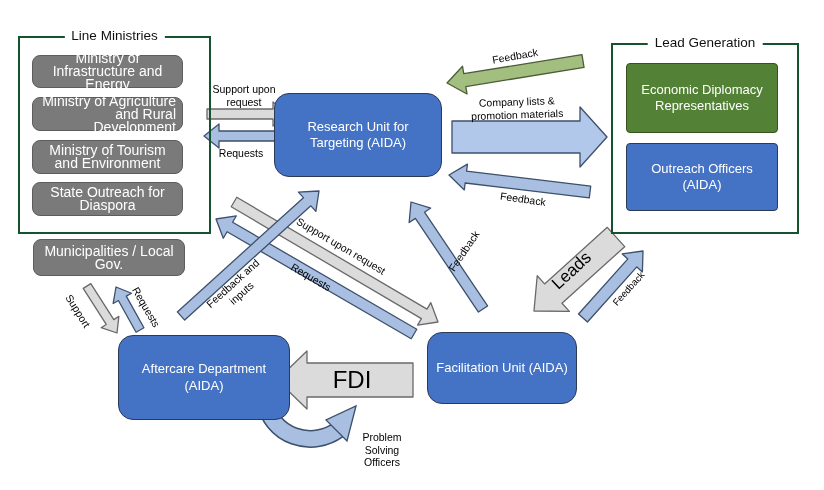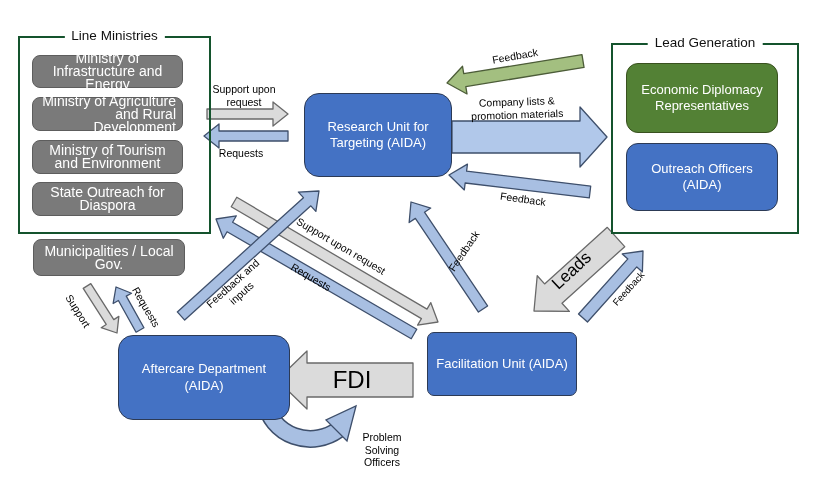--- a/index.html
+++ b/index.html
@@ -15,21 +15,21 @@
   }
   
   .node{
     position:absolute;display:flex;align-items:center;justify-content:center;
     text-align:center;color:#ffffff;box-sizing:border-box;
   }
   .node .txt{width:100%;padding:0 6px;}
   .gray-node{background:#7a7a7a;border:1px solid #5d5d5d;border-radius:8px;font-size:14px;line-height:13px;}
   .blue-node{background:#4472C4;border:1.5px solid #2c3a55;border-radius:15px;font-size:13px;line-height:16.5px;}
   .green-node{background:#538135;border:1.5px solid #39511f;border-radius:13px;font-size:13px;line-height:16.5px;}
-  .rightcol-node{border-radius:12px;}
+  .rightcol-node{border-radius:4px;}
   
   .albl{
     position:absolute;transform:translate(-50%,-50%);text-align:center;
     font-size:10.5px;line-height:12.5px;color:#000;white-space:nowrap;
   }
   .wrap{white-space:normal;}
   #arrow-layer{position:absolute;left:0;top:0;}
 </style>
 </head>
 <body>
@@ -98,39 +98,39 @@
     <div class="txt">Ministry of Tourism and Environment</div>
   </div>
   <div class="node gray-node" style="left:32px;top:182px;width:151px;height:34px;">
     <div class="txt">State Outreach for Diaspora</div>
   </div>
 
   <div class="node gray-node" style="left:33px;top:239px;width:152px;height:37px;">
     <div class="txt">Municipalities / Local Gov.</div>
   </div>
 
-  <div class="node blue-node" style="left:304px;top:93px;width:148px;height:84px;">
+  <div class="node blue-node" style="left:274px;top:93px;width:168px;height:84px;">
     <div class="txt">Research Unit for Targeting (AIDA)</div>
   </div>
 
   <div class="groupbox" style="left:611px;top:43px;width:184px;height:187px;">
     <span class="grouptitle">Lead Generation</span>
   </div>
   <div class="node green-node rightcol-node" style="left:626px;top:63px;width:152px;height:70px;">
     <div class="txt">Economic Diplomacy Representatives</div>
   </div>
   <div class="node blue-node rightcol-node" style="left:626px;top:143px;width:152px;height:68px;">
     <div class="txt">Outreach Officers (AIDA)</div>
   </div>
 
   <div class="node blue-node" style="left:118px;top:335px;width:172px;height:85px;">
     <div class="txt">Aftercare Department (AIDA)</div>
   </div>
 
-  <div class="node blue-node" style="left:427px;top:332px;width:150px;height:64px;border-radius:7px;">
+  <div class="node blue-node" style="left:427px;top:332px;width:150px;height:72px;">
     <div class="txt">Facilitation Unit (AIDA)</div>
   </div>
 
   <div class="albl wrap" style="left:244px;top:95px;width:92px;">Support upon request</div>
   <div class="albl" style="left:241px;top:153px;">Requests</div>
   <div class="albl" style="left:515px;top:56px;transform:translate(-50%,-50%) rotate(-10deg);">Feedback</div>
   <div class="albl" style="left:517px;top:108px;transform:translate(-50%,-50%) rotate(-2deg);">
     <div>Company lists &amp;</div>
     <div>promotion materials</div>
   </div>

